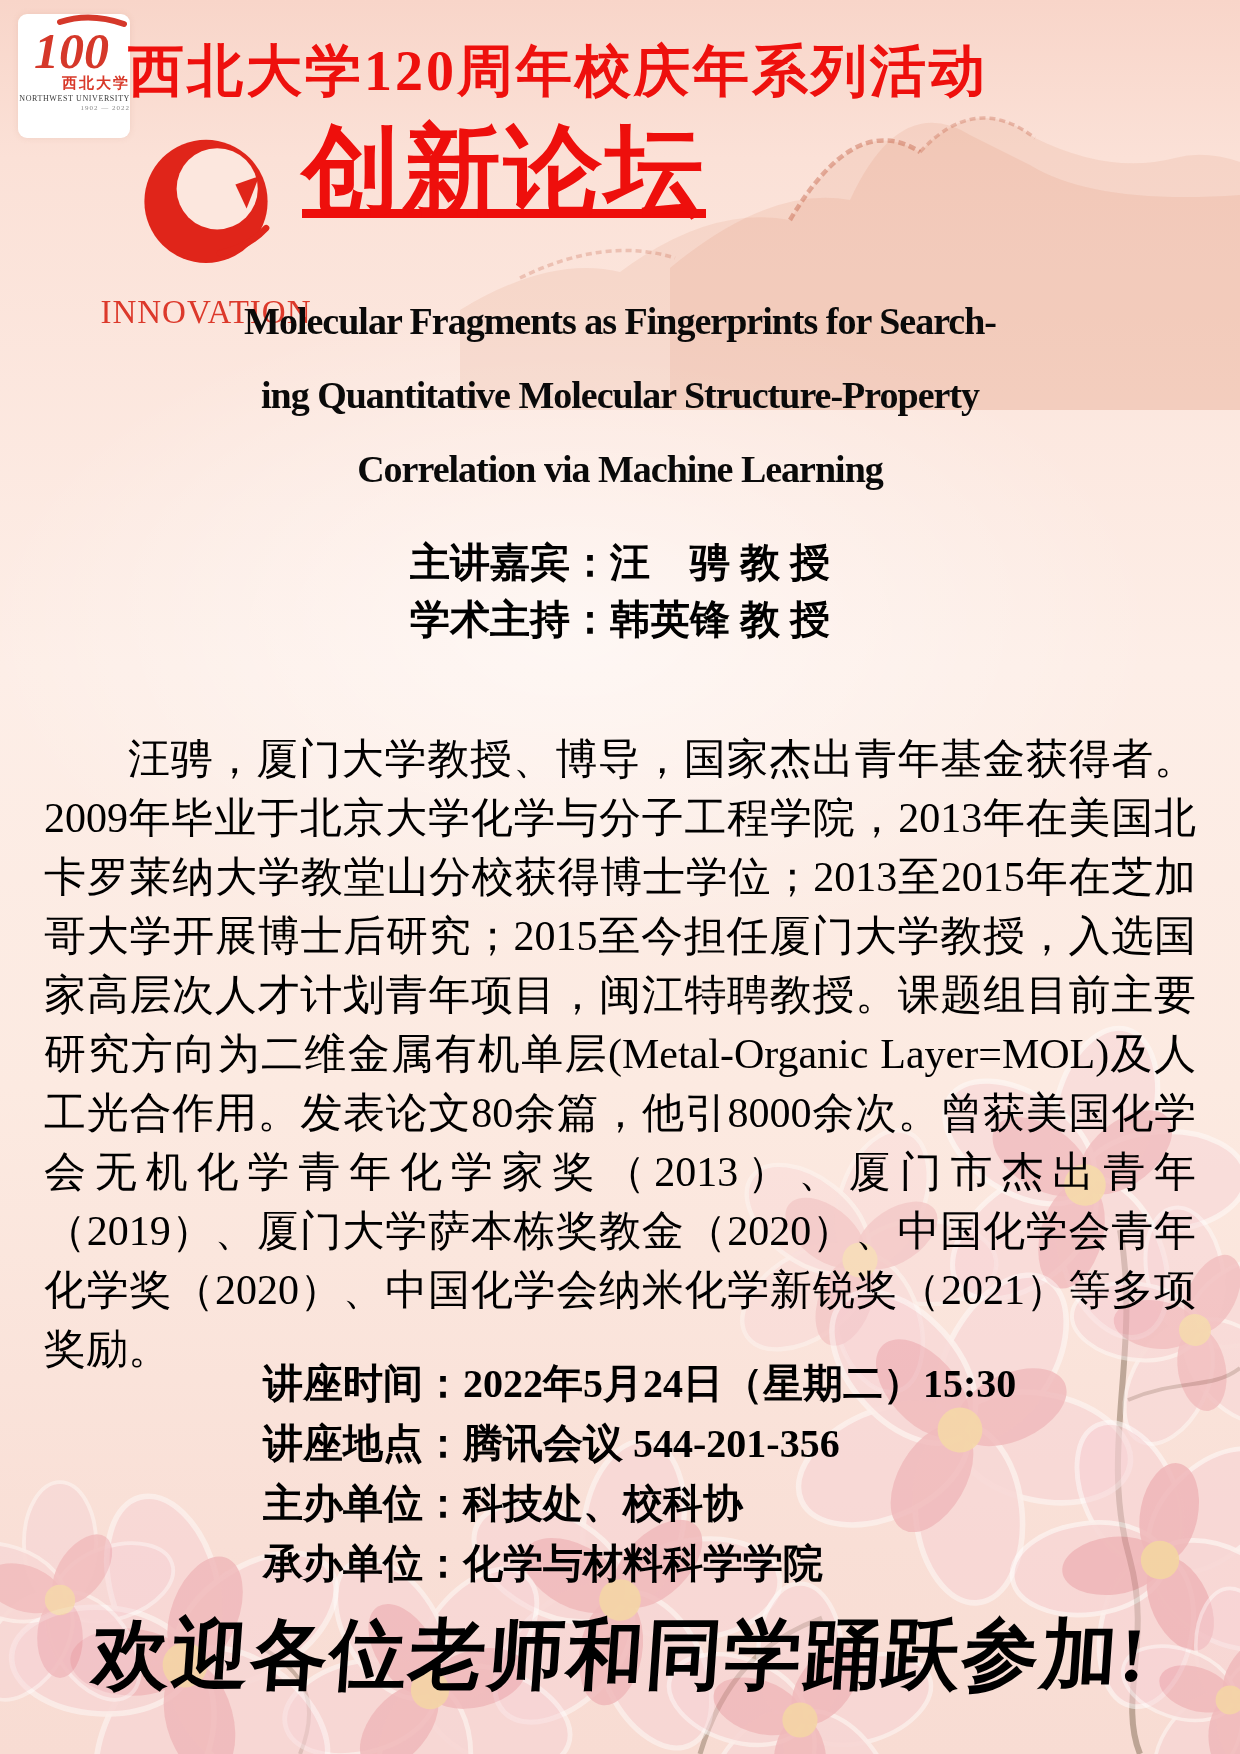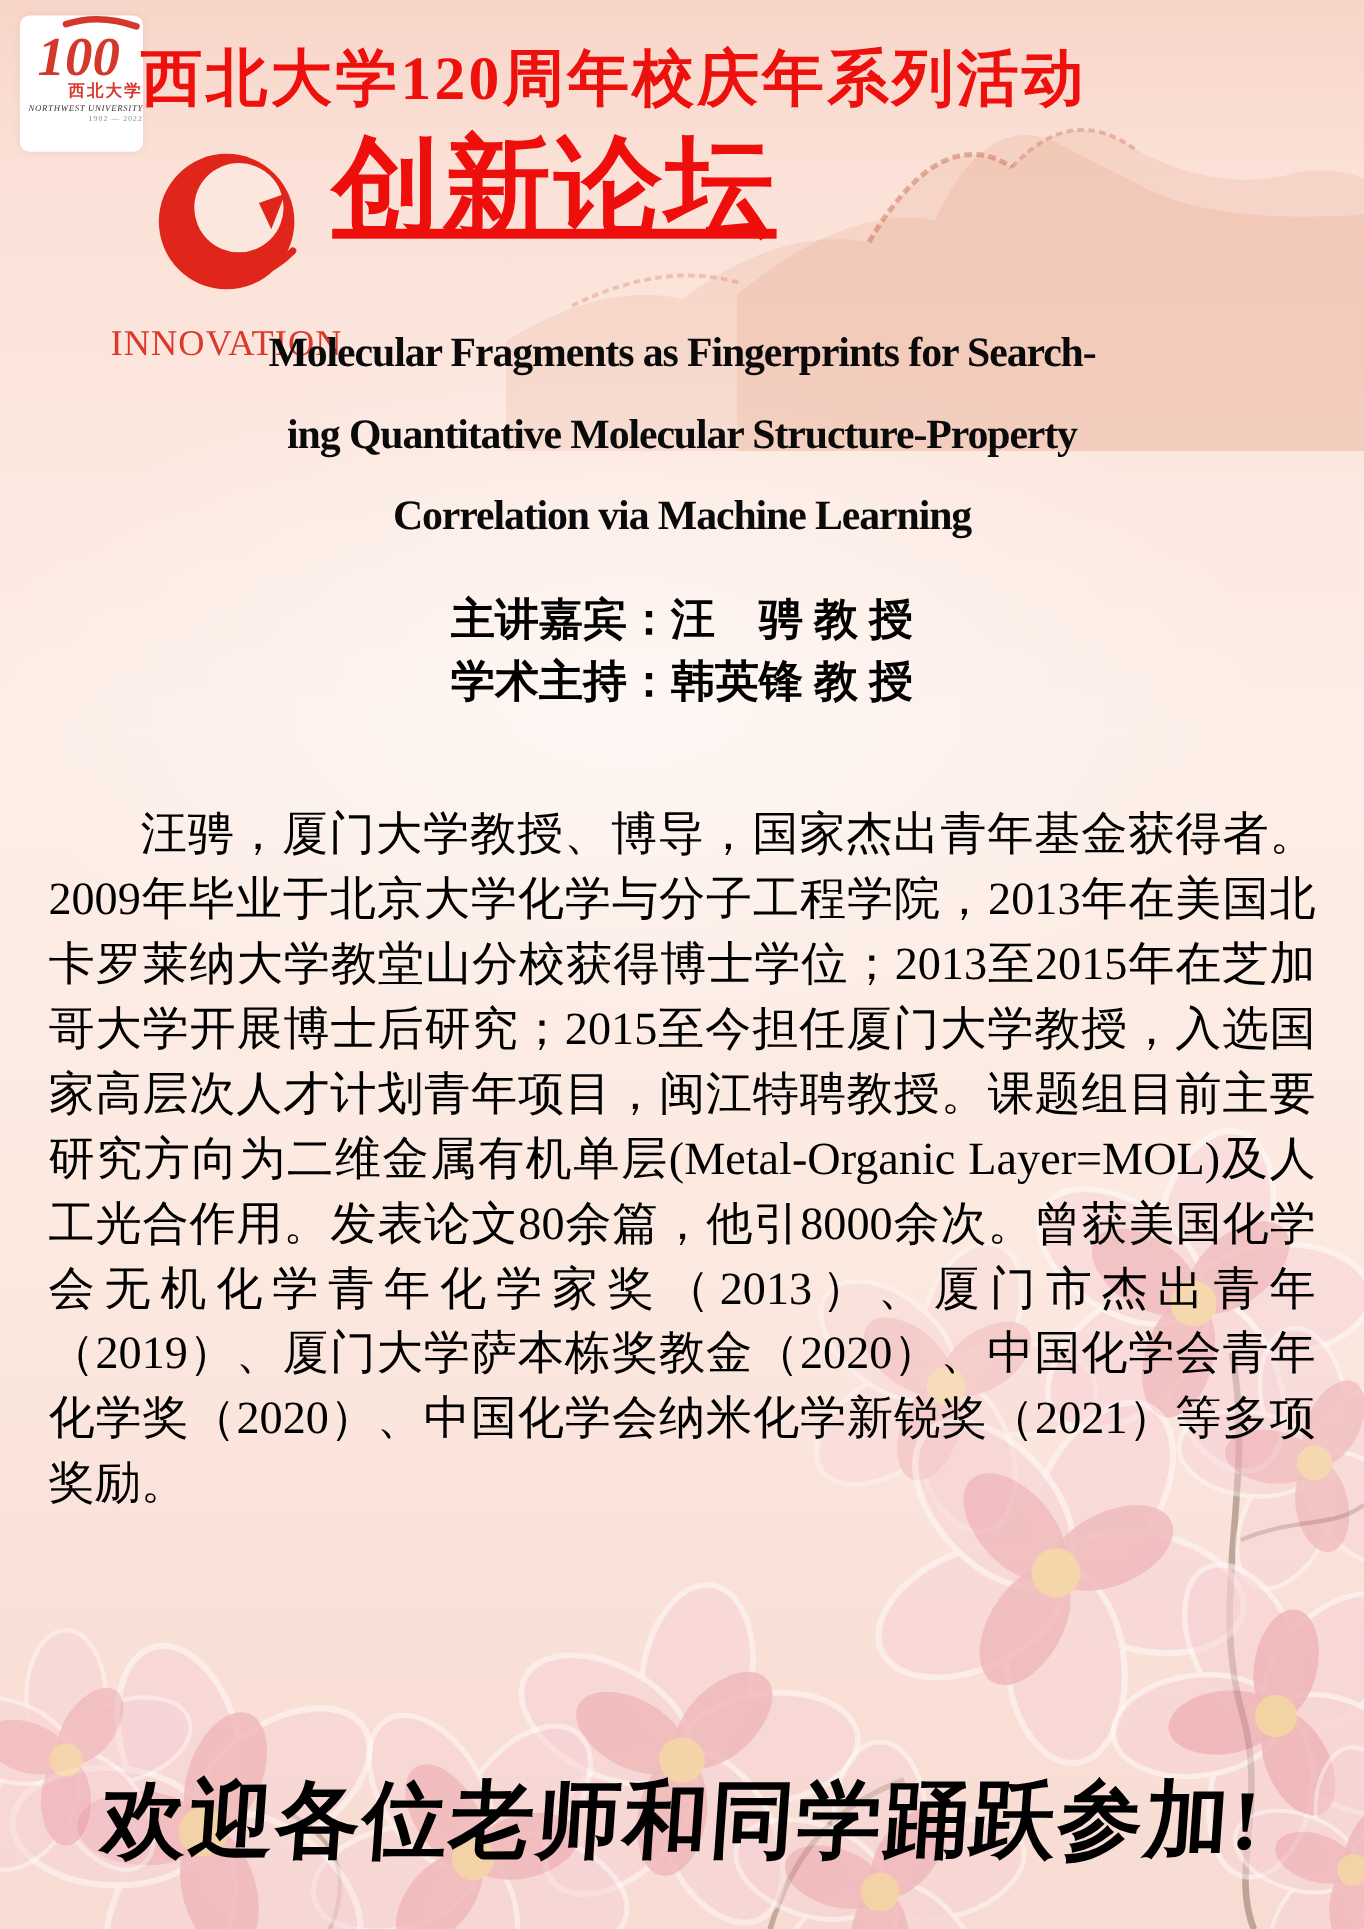--- a/index.html
+++ b/index.html
@@ -14,21 +14,21 @@
   #mountains{top:0;right:0;}
   #flowers{top:0;left:0;filter:blur(0.6px);}
   .layer{position:absolute;z-index:2;}
 
   .badge{
     left:18px;top:14px;width:112px;height:124px;background:#fff;border-radius:9px;
     display:flex;flex-direction:column;align-items:flex-end;justify-content:flex-start;
     box-shadow:0 0 6px rgba(180,120,100,0.15);
   }
   .badge .cn{font-size:15px;line-height:22px;font-weight:700;color:#d8392a;letter-spacing:2px;margin-top:-4px;}
-  .badge .en{font-size:8px;line-height:10px;color:#3a3a3a;letter-spacing:0.6px;white-space:nowrap;font-style:italic;}
+  .badge .en{font-size:8px;line-height:10px;color:#3a3a3a;letter-spacing:0.6px;white-space:nowrap;}
   .badge .yr{font-size:7px;line-height:9px;color:#8a8a8a;letter-spacing:1px;}
 
   .series-title{
     left:128px;top:34px;font-size:56px;font-weight:700;color:#ee100d;letter-spacing:3px;white-space:nowrap;
   }
 
   .innovation-wrap{left:96px;top:130px;width:220px;text-align:center;}
   .innovation-label{font-size:33px;letter-spacing:1px;color:#dc392b;margin-top:20px;}
 
   .forum-row{left:302px;top:118px;display:flex;align-items:baseline;gap:30px;white-space:nowrap;}
@@ -128,16 +128,30 @@
     <div>Correlation via Machine Learning</div>
   </div>
 
   <div class="layer speakers">
     <div>主讲嘉宾：汪　骋 教 授</div>
     <div>学术主持：韩英锋 教 授</div>
   </div>
 
   <p class="layer bio">汪骋，厦门大学教授、博导，国家杰出青年基金获得者。2009年毕业于北京大学化学与分子工程学院，2013年在美国北卡罗莱纳大学教堂山分校获得博士学位；2013至2015年在芝加哥大学开展博士后研究；2015至今担任厦门大学教授，入选国家高层次人才计划青年项目，闽江特聘教授。课题组目前主要研究方向为二维金属有机单层(Metal-Organic Layer=MOL)及人工光合作用。发表论文80余篇，他引8000余次。曾获美国化学会无机化学青年化学家奖（2013）、厦门市杰出青年（2019）、厦门大学萨本栋奖教金（2020）、中国化学会青年化学奖（2020）、中国化学会纳米化学新锐奖（2021）等多项奖励。</p>
 
+  <div class="layer details">
+    <div class="detail-line">
+      <span>讲座时间：</span><span>2022年5月24日（星期二）15:30</span>
+    </div>
+    <div class="detail-line">
+      <span>讲座地点：</span><span>腾讯会议 544-201-356</span>
+    </div>
+    <div class="detail-line">
+      <span>主办单位：</span><span>科技处、校科协</span>
+    </div>
+    <div class="detail-line">
+      <span>承办单位：</span><span>化学与材料科学学院</span>
+    </div>
+  </div>
 
   <div class="layer welcome">欢迎各位老师和同学踊跃参加!</div>
 
 </div>
 
 </body></html>

